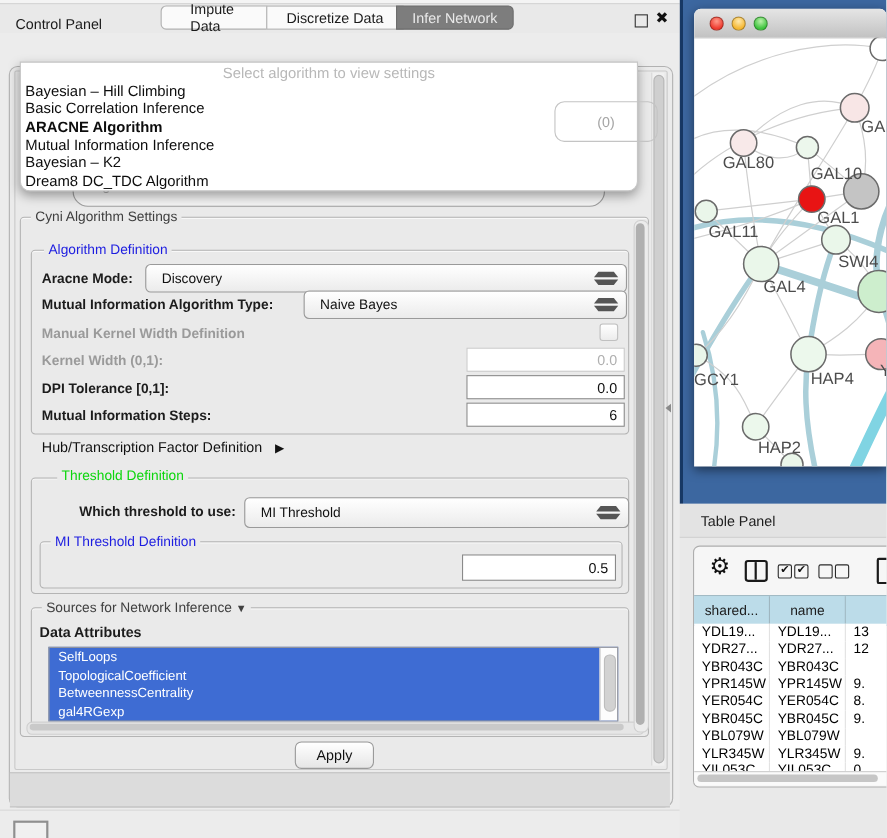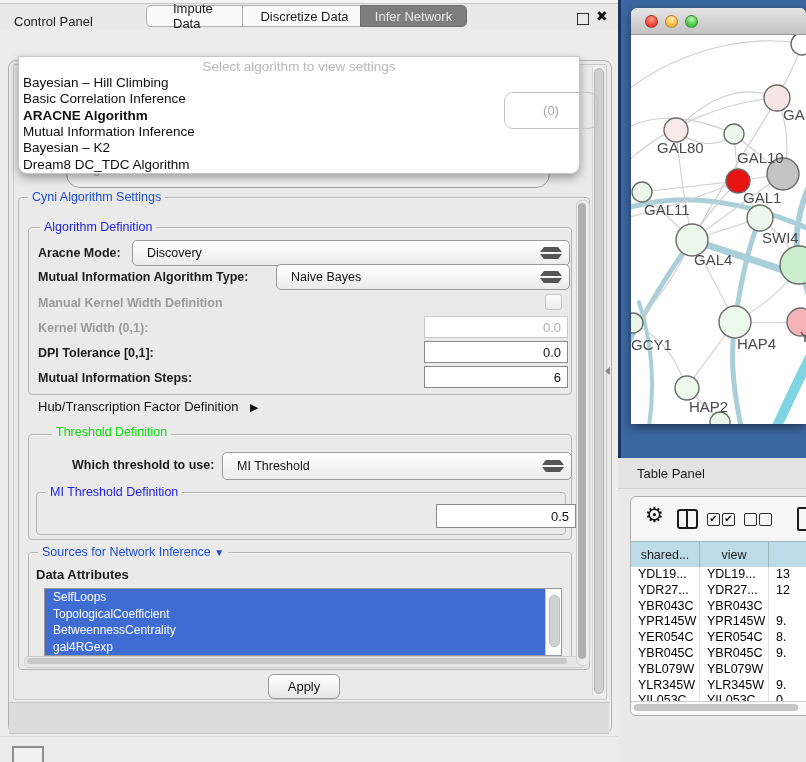--- a/index.html
+++ b/index.html
@@ -22,21 +22,21 @@
   .dropdown{left:18px;top:56px;width:560px;height:116px;background:#ffffff;border:1px solid #c6c6c6;border-radius:0 0 9px 9px;box-shadow:0 4px 10px rgba(0,0,0,.35);z-index:20;}
   .dd-prompt{left:0;top:2px;width:100%;text-align:center;font-size:13.5px;color:#b8b8b8;}
   .dd-item{left:4px;font-size:13.5px;color:#0d0d0d;height:16.3px;line-height:16.3px;white-space:nowrap;}
   .dd-item.bold{font-weight:bold;}
   .hidden-combo{left:66px;top:140px;width:482px;height:46px;background:#f2f2f2;border:1px solid #9e9e9e;border-radius:14px;z-index:5;}
   .hidden-combo-text{left:26px;top:20px;font-size:13px;color:#a8a8a8;}
   .zero-box{left:504px;top:92px;width:92px;height:35px;border:1px solid #c4c4c4;border-radius:9px;z-index:22;color:#a5a5a5;font-size:13px;display:flex;align-items:center;justify-content:center;}
   
   .group{border:1px solid #b4b4b4;border-radius:4px;box-shadow:inset 0 1px 0 rgba(255,255,255,.65);}
   .gtitle{position:absolute;background:#eaeaea;padding:0 4px;font-size:12.5px;white-space:nowrap;}
-  .gtitle.black{color:#1d4ed8;}
+  .gtitle.black{color:#404040;}
   .gtitle.blue{color:#1d1de0;}
   .gtitle.green{color:#0cd60c;}
   .lbl{font-size:12.5px;font-weight:bold;color:#1c1c1c;white-space:nowrap;}
   .lbl.dis{color:#9a9a9a;}
   .combo{background:linear-gradient(#ffffff,#ebebeb);border:1px solid #9a9a9a;border-radius:5px;display:flex;align-items:center;}
   .combo span{font-size:12.5px;color:#111;padding-left:14px;}
   .spinners{position:absolute;right:7px;top:50%;transform:translateY(-50%);display:flex;flex-direction:column;gap:2px;}
   .sp-up{width:0;height:0;border-left:4px solid transparent;border-right:4px solid transparent;border-bottom:5px solid #555;}
   .sp-dn{width:0;height:0;border-left:4px solid transparent;border-right:4px solid transparent;border-top:5px solid #555;}
   .field{position:absolute;box-sizing:border-box;background:#fff;border:1px solid #8a8a8a;font-family:inherit;font-size:13px;color:#111;text-align:right;padding:0 6px 0 0;height:22px;}
@@ -186,21 +186,21 @@
   <div class="abs combo" style="left:222px;top:452px;width:348px;height:26px;">
     <span>MI Threshold</span>
     <span class="spinners">
         <span class="sp-up"></span>
         <span class="sp-dn"></span>
       </span>
   </div>
 
   <div class="abs group" style="left:36px;top:492px;width:528px;height:41px;"></div>
   <span class="gtitle blue" style="left:46px;top:485px;">MI Threshold Definition</span>
-  <input class="field" style="left: 420px; top: 504px; width: 140px; height: 24px; margin-left: 16px;" value="0.5">
+  <input class="field" style="left: 420px; top: 504px; width: 140px; height: 24px;" value="0.5">
 
   <div class="abs group" style="left:28px;top:552px;width:542px;height:112px;"></div>
   <span class="gtitle black" style="left:38px;top:545px;">
     <span>Sources for Network Inference</span>
     <span style="font-size:10px;">▼</span>
   </span>
   <div class="abs lbl" style="left:36px;top:567px;font-size:13px;">Data Attributes</div>
 
   <div class="abs listbox">
     <div class="list-item" style="top:0px;">SelfLoops</div>
@@ -319,21 +319,21 @@
     <div class="gear">⚙</div>
     <div class="cols-icon"></div>
     <div class="cb" style="left:76px;">✔</div>
     <div class="cb" style="left:91px;">✔</div>
     <div class="cb" style="left:113px;"></div>
     <div class="cb" style="left:128px;"></div>
     <div class="doc-icon"></div>
 
     <div class="thead-row">
       <div class="th" style="width:69px;">shared...</div>
-      <div class="th" style="width:69px;">view</div>
+      <div class="th" style="width:69px;">name</div>
       <div class="th" style="flex:1;"></div>
     </div>
 
     <div class="rows">
       <div class="trow">
           <div class="td" style="width:69px;">YDL19...</div>
           <div class="td" style="width:69px;">YDL19...</div>
           <div class="td" style="flex:1;">13</div>
         </div>
       <div class="trow">

